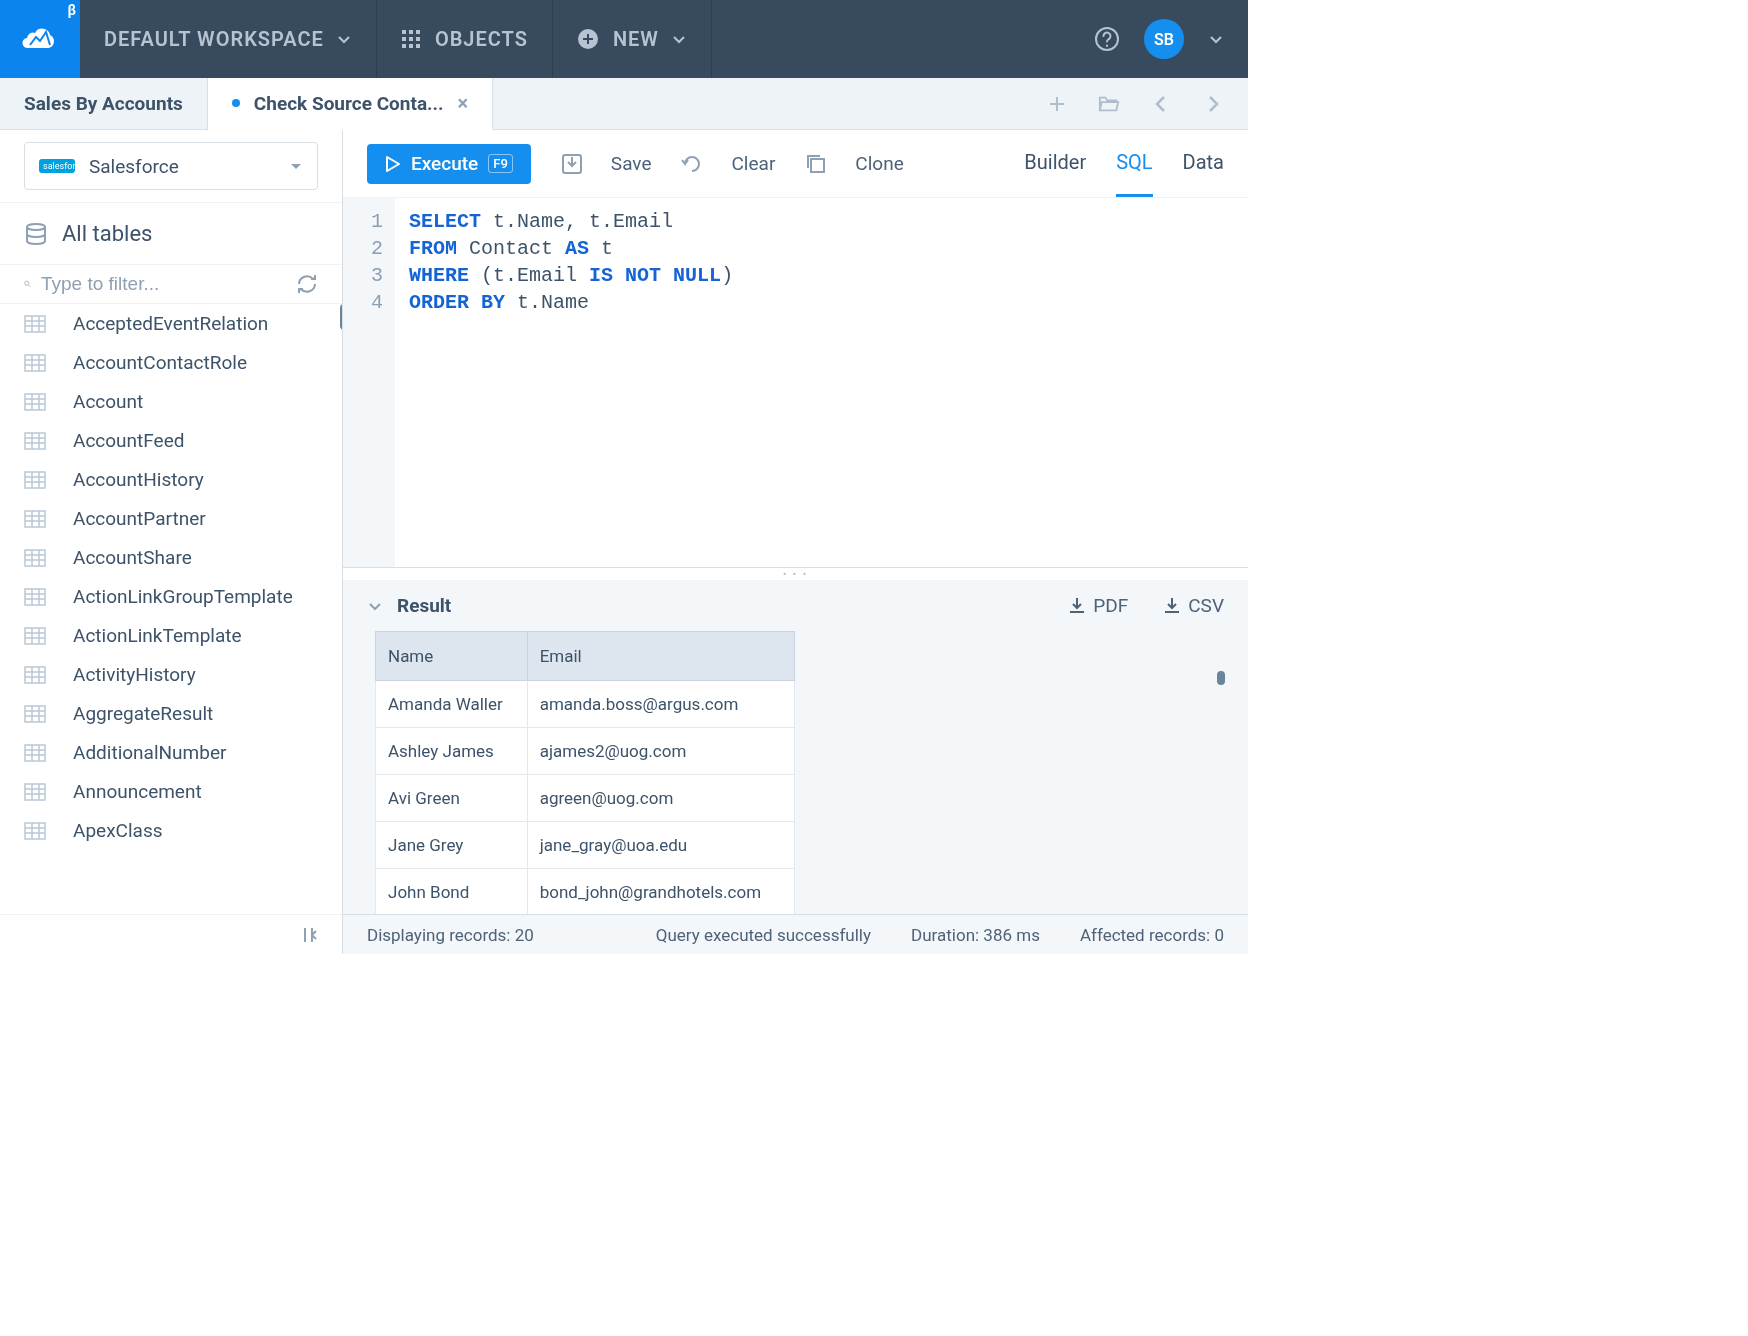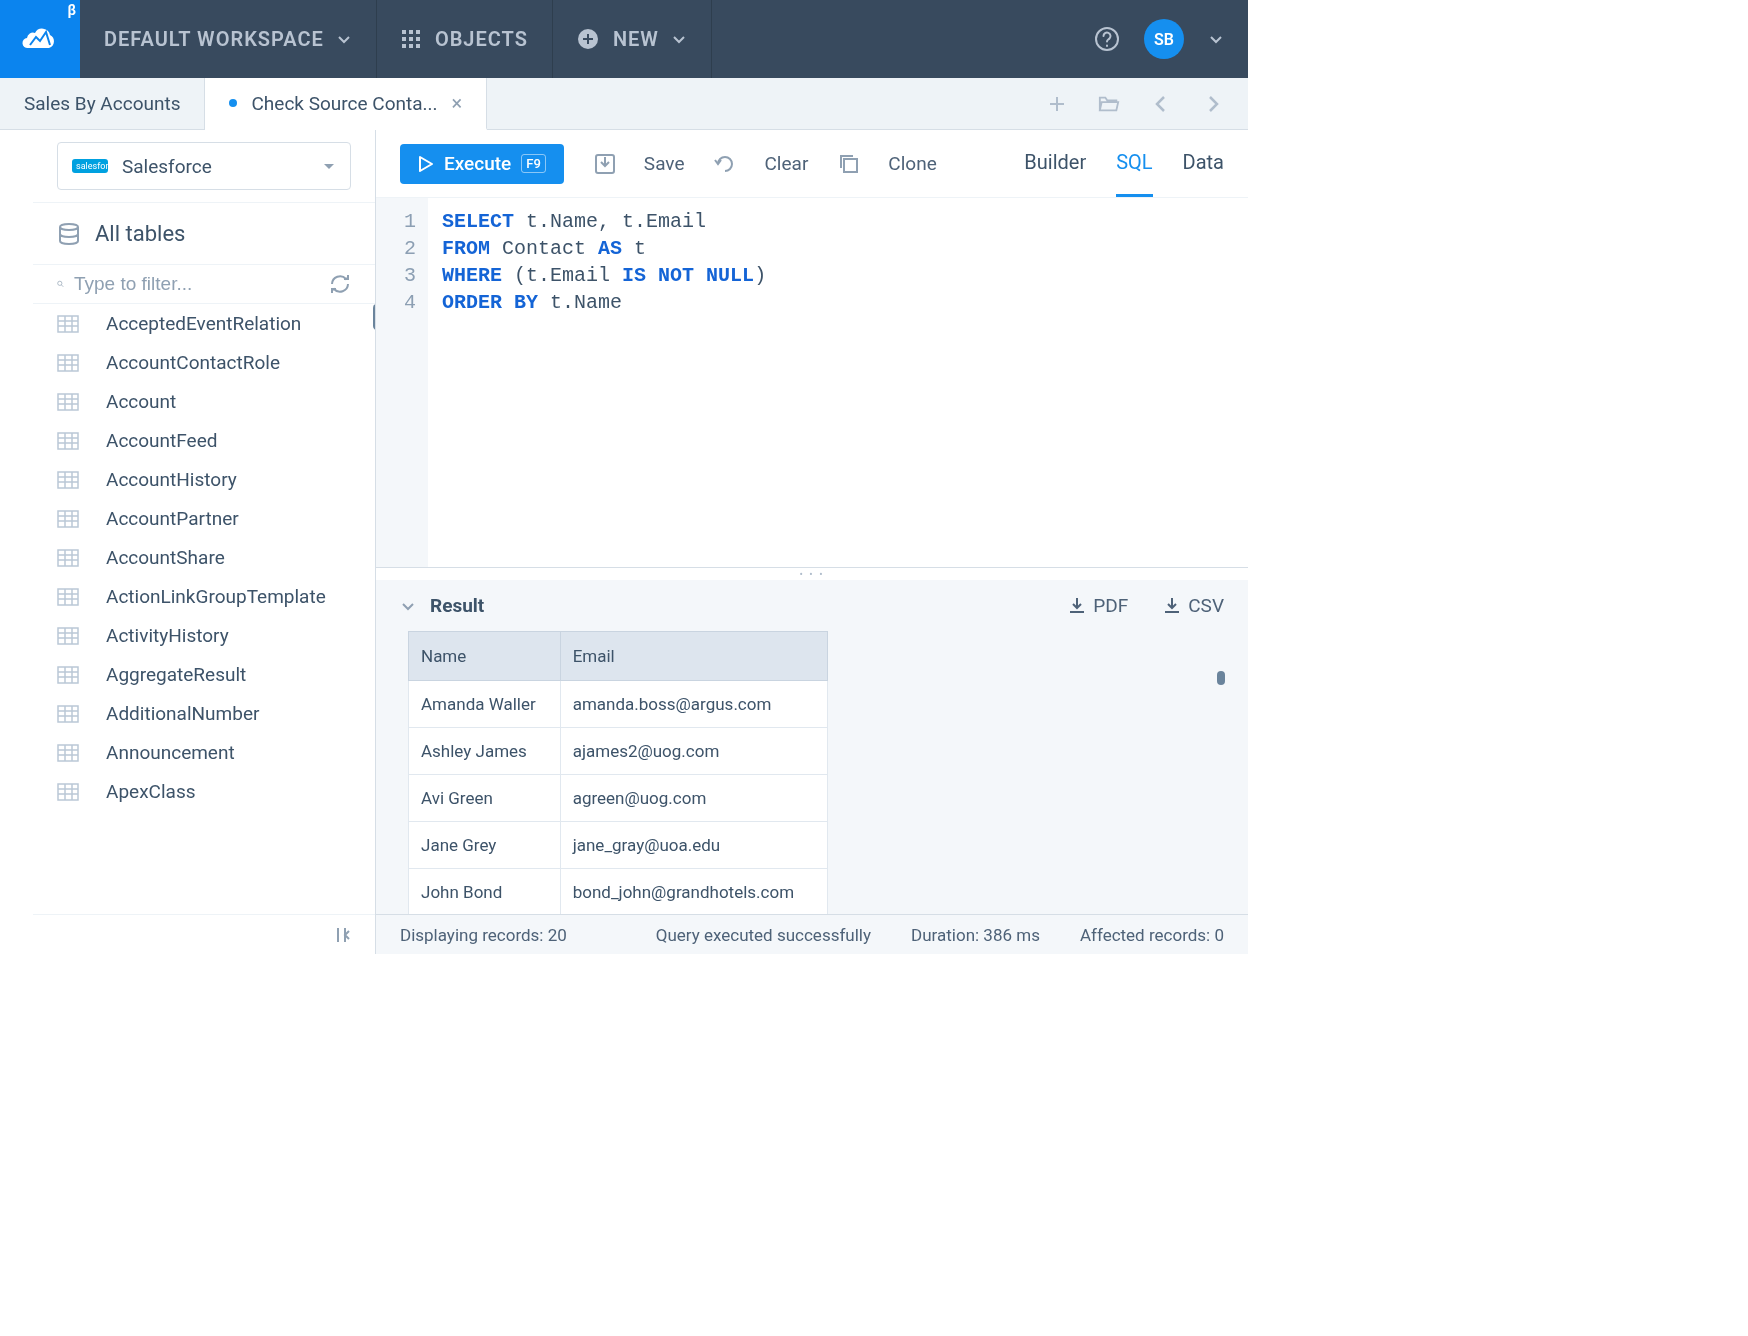--- a/index.html
+++ b/index.html
@@ -6,29 +6,29 @@
 body { font-family: -apple-system, BlinkMacSystemFont, "Segoe UI", Roboto, Helvetica, Arial, sans-serif; color: #3d5369; background: #fff; overflow: hidden; width: 1248px; height: 954px; }
 .header { height: 78px; background: #384a5e; display: flex; align-items: stretch; color: #b8c3d1; position: relative; }
 .logo-box { width: 80px; background: #0b84ee; display: flex; align-items: center; justify-content: center; position: relative; }
 .beta-badge { position: absolute; top: 0; right: 0; color: #fff; font-size: 14px; font-weight: bold; padding: 2px 4px; }
 .header-item { display: flex; align-items: center; padding: 0 24px; font-size: 20px; font-weight: 600; letter-spacing: 1px; cursor: pointer; border-right: 1px solid #2e3e4e; }
 .header-spacer { flex: 1; }
 .header-right { display: flex; align-items: center; padding-right: 24px; gap: 24px; }
 .avatar { width: 40px; height: 40px; border-radius: 50%; background: #158fef; color: #fff; display: flex; align-items: center; justify-content: center; font-weight: 600; font-size: 16px; }
 .header-icon { width: 26px; height: 26px; display: flex; align-items: center; justify-content: center; color: #b8c3d1; }
 
-.tabbar { height: 52px; background: #eef3f7; display: flex; align-items: stretch; border-bottom: 1px solid #d6dee6; }
+.tabbar { height: 52px; background: #eef3f7; display: flex; align-items: stretch; border-bottom: 1px solid #d6dee6; font-weight: bold; }
 .tab { display: flex; align-items: center; padding: 0 24px; font-size: 19px; color: #3d5369; border-right: 1px solid #d6dee6; gap: 14px; cursor: pointer; position: relative; }
 .tab.active { background: #fff; border-bottom: 2px solid #fff; margin-bottom: -1px; }
 .tab-dot { width: 8px; height: 8px; border-radius: 50%; background: #158fef; }
 .tab-close { color: #8fa0b2; font-size: 20px; }
 .tabbar-right { display: flex; align-items: center; gap: 30px; padding: 0 24px 0 0; margin-left: auto; }
 .tabbar-icon { color: #b0bdcc; width: 22px; height: 22px; display:flex; align-items:center; justify-content:center;}
 
-.body { display: flex; height: calc(954px - 78px - 52px); margin-left: 33px; }
+.body { display: flex; height: calc(954px - 78px - 52px); }
 .sidebar { width: 343px; border-right: 1px solid #d6dee6; display: flex; flex-direction: column; background: #fff; }
 .conn-row { padding: 12px 24px; border-bottom: 1px solid #eef3f7; }
 .conn-select { border: 1px solid #d6dee6; border-radius: 4px; height: 48px; display: flex; align-items: center; padding: 0 14px; gap: 14px; cursor: pointer; }
 .sf-badge { background: #00a1e0; color: #fff; font-size: 9px; padding: 2px 4px; border-radius: 3px; width:36px; text-align:center; }
 .conn-name { flex: 1; font-size: 19px; color: #3d5369; }
 .all-tables-row { display: flex; align-items: center; gap: 14px; padding: 18px 24px; font-size: 22px; color: #3d5369; font-weight: 400; }
 .filter-row { display: flex; align-items: center; gap: 10px; padding: 8px 24px 8px 24px; border-bottom: 1px solid #eef3f7; border-top: 1px solid #eef3f7; }
 .filter-input { border: none; outline: none; flex: 1; font-size: 19px; color: #3d5369; background: transparent; }
 .filter-input::placeholder { color: #8fa0b2; }
 .refresh-icon { color: #8fa0b2; width:22px; height:22px;}
@@ -269,20 +269,29 @@
           </span>
           <span>ActionLinkGroupTemplate</span>
         </div>
         <div class="table-item">
           <span class="table-icon">
             <svg width="22" height="18" viewBox="0 0 22 18">
               <rect x="1" y="1" width="20" height="16" stroke="currentColor" stroke-width="1.5" fill="none"></rect>
               <path d="M1 6h20M1 11h20M8 1v16M15 1v16" stroke="currentColor" stroke-width="1.5"></path>
             </svg>
           </span>
+          <span>ActionLinkTemplate</span>
+        </div>
+        <div class="table-item">
+          <span class="table-icon">
+            <svg width="22" height="18" viewBox="0 0 22 18">
+              <rect x="1" y="1" width="20" height="16" stroke="currentColor" stroke-width="1.5" fill="none"></rect>
+              <path d="M1 6h20M1 11h20M8 1v16M15 1v16" stroke="currentColor" stroke-width="1.5"></path>
+            </svg>
+          </span>
           <span>ActivityHistory</span>
         </div>
         <div class="table-item">
           <span class="table-icon">
             <svg width="22" height="18" viewBox="0 0 22 18">
               <rect x="1" y="1" width="20" height="16" stroke="currentColor" stroke-width="1.5" fill="none"></rect>
               <path d="M1 6h20M1 11h20M8 1v16M15 1v16" stroke="currentColor" stroke-width="1.5"></path>
             </svg>
           </span>
           <span>AggregateResult</span>

